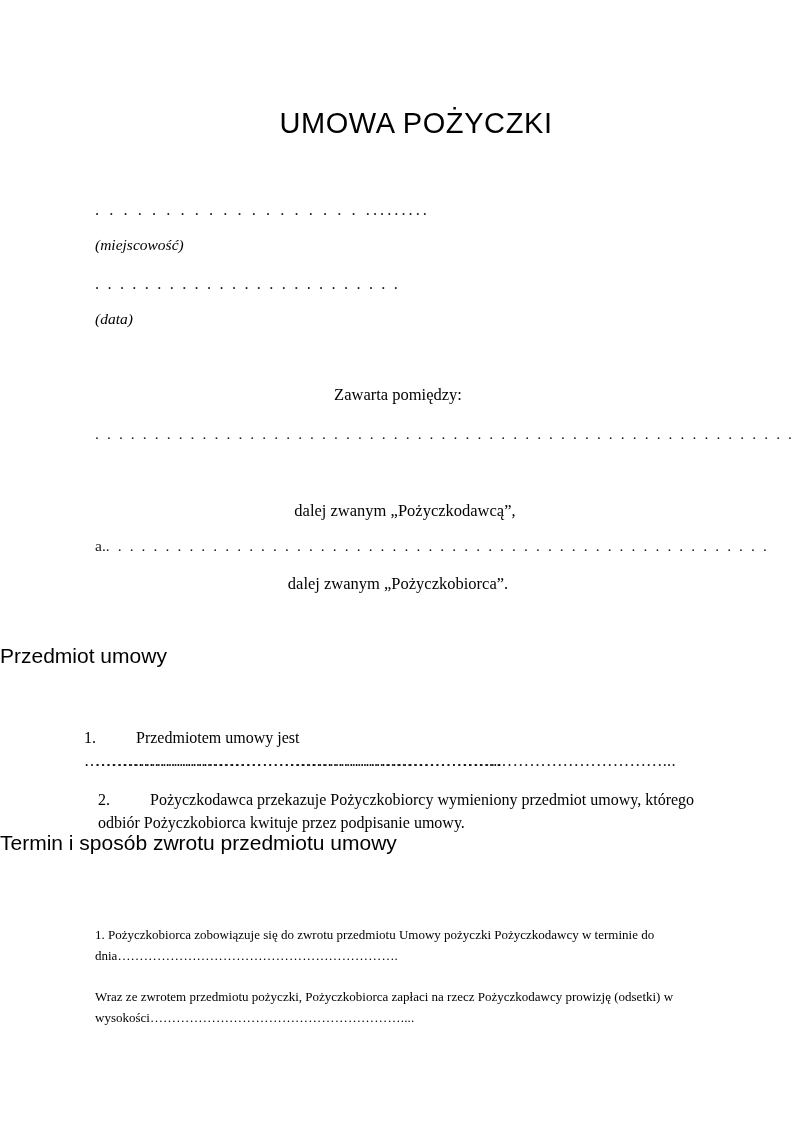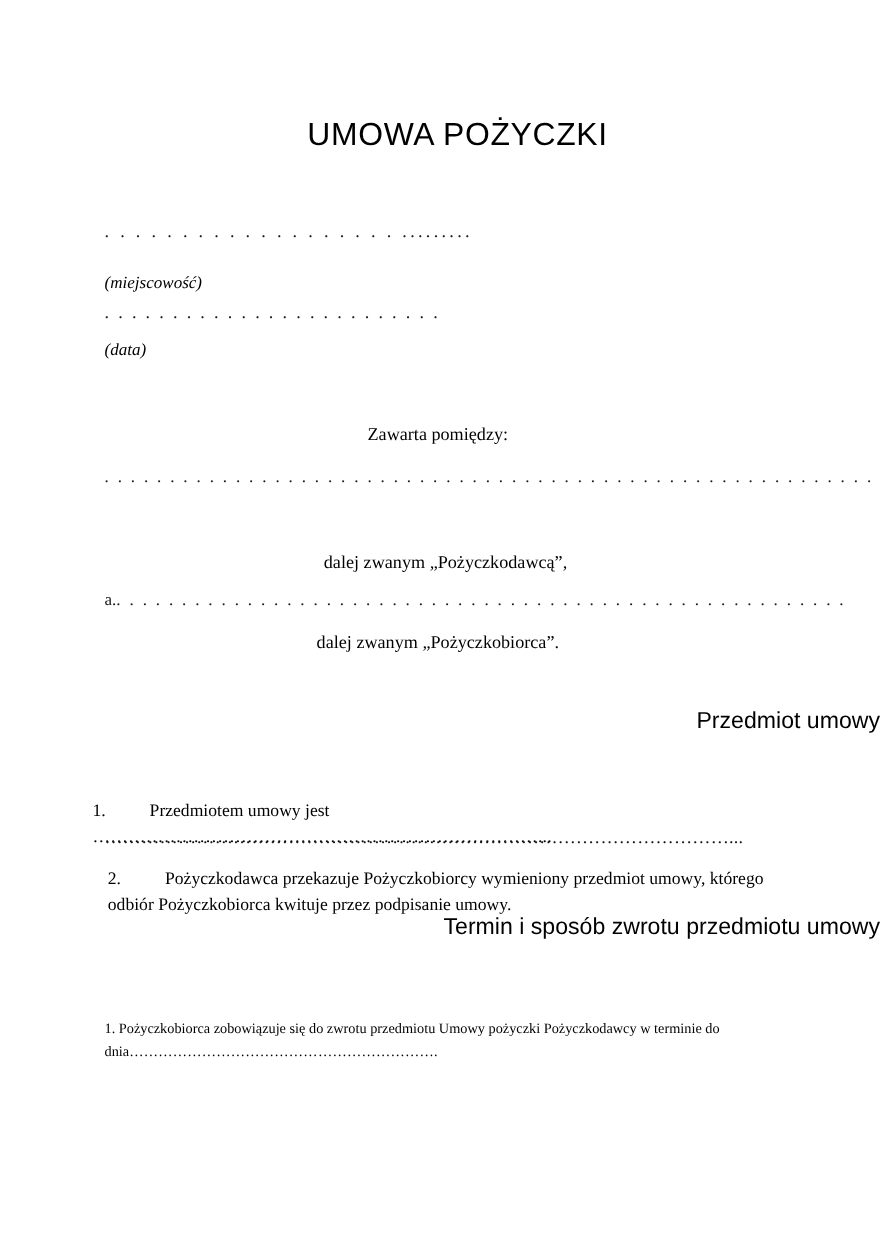--- a/index.html
+++ b/index.html
@@ -34,21 +34,21 @@
     font-weight: 400;
     font-size: 29px;
     letter-spacing: 0.6px;
     line-height: 1.1;
     padding-left: 32px;
   }
   .section-heading {
     position: absolute;
     left: 0;
     right: 0;
-    text-align: right;
+    text-align: left;
     font-family: "Liberation Sans", "DejaVu Sans", sans-serif;
     font-weight: 400;
     line-height: 1.15;
   }
   .section-heading.h-przedmiot {
     top: 644px;
     font-size: 21px;
   }
   .section-heading.h-termin {
     top: 831px;
@@ -111,21 +111,21 @@
 </style>
 </head>
 <body>
 
 <div class="page">
 
   <div class="doc-title">UMOWA POŻYCZKI</div>
 
   <div class="fill-line dots-wide" style="top:200px;">. . . . . . . . . . . . . . . . . . . .........</div>
 
-  <div class="caption" style="top:249px;">(miejscowość)</div>
+  <div class="caption" style="top:236px;">(miejscowość)</div>
 
   <div class="fill-line dots-med" style="top:274px;"> . . . . . . . . . . . . . . . . . . . . . . . . .</div>
 
   <div class="caption" style="top:310px;">(data)</div>
 
   <div class="body-line" style="top:383px;">Zawarta pomiędzy:</div>
 
   <div class="fill-line dots-med" style="top:425px; font-size:15.5px;">. . . . . . . . . . . . . . . . . . . . . . . . . . . . . . . . . . . . . . . . . . . . . . . . . . . . . . . . . . .</div>
 
   <div class="body-line indent-sm" style="top:460px;">dalej zwanym „Pożyczkodawcą”,</div>
@@ -147,14 +147,17 @@
   <div class="num-item" style="top:788px;margin-left:14px;">
     <span class="num">2.</span><span>Pożyczkodawca przekazuje Pożyczkobiorcy wymieniony przedmiot umowy, którego odbiór Pożyczkobiorca kwituje przez podpisanie umowy.</span>
   </div>
 
   <div class="section-heading h-termin">Termin i sposób zwrotu przedmiotu umowy</div>
 
   <div class="para" style="top:924px;">
     <span>1. Pożyczkobiorca zobowiązuje się do zwrotu przedmiotu Umowy pożyczki Pożyczkodawcy w terminie do dnia</span><span class="dots-tight">……………………………………………………….</span>
   </div>
 
+  <div class="para" style="top:986px;">
+    <span>Wraz ze zwrotem przedmiotu pożyczki, Pożyczkobiorca zapłaci na rzecz Pożyczkodawcy prowizję (odsetki) w wysokości</span><span class="dots-tight">…………………………………………………....</span>
+  </div>
 
 </div>
 
 </body></html>

